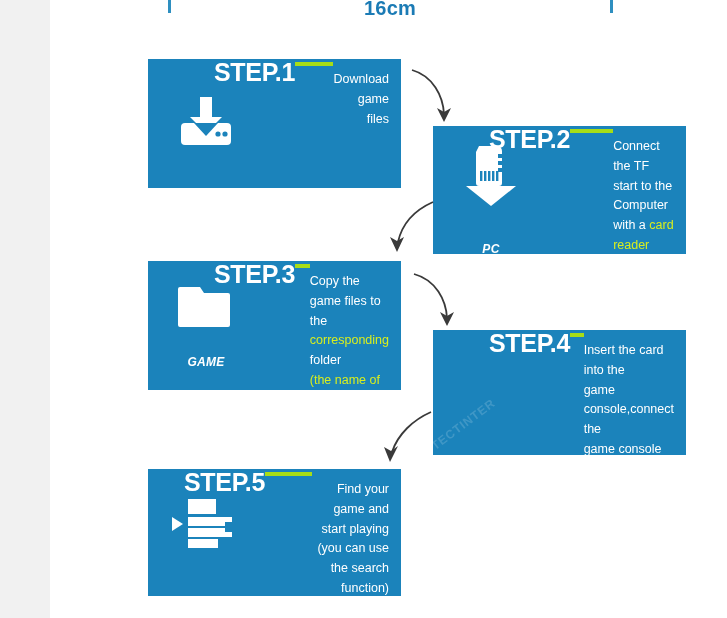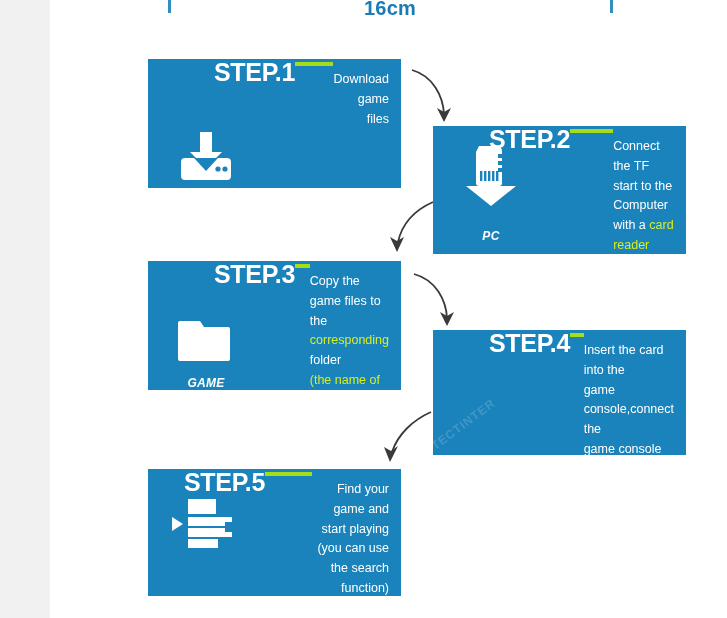--- a/index.html
+++ b/index.html
@@ -83,32 +83,32 @@
 
   .icon-slot {
     position: absolute;
     left: 10px;
     top: 0;
     width: 96px;
     height: 100%;
     display: flex;
     flex-direction: column;
     align-items: center;
-    justify-content: flex-end;
+    justify-content: center;
   }
   .icon-slot.tv-slot { justify-content: flex-start; padding-top: 26px; }
   .icon-slot.list-slot { justify-content: flex-start; padding-top: 28px; }
   .icon-slot.card-slot { justify-content: flex-start; padding-top: 18px; }
 
   .icon-caption {
     color: #ffffff;
     font-size: 12px;
     font-style: italic;
     font-weight: bold;
-    margin-top: 7px;
+    margin-top: 20px;
     letter-spacing: 0.3px;
   }
 
   .step-body {
     position: absolute;
     right: 12px;
     top: 0;
     width: 175px;
     height: 100%;
     display: flex;

